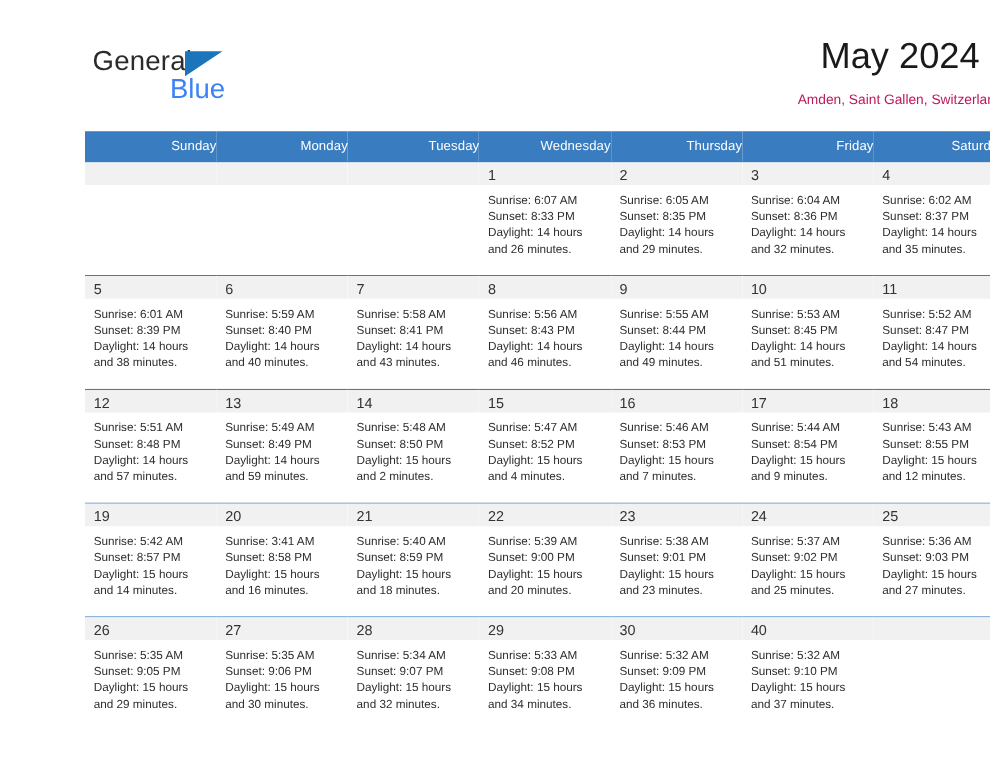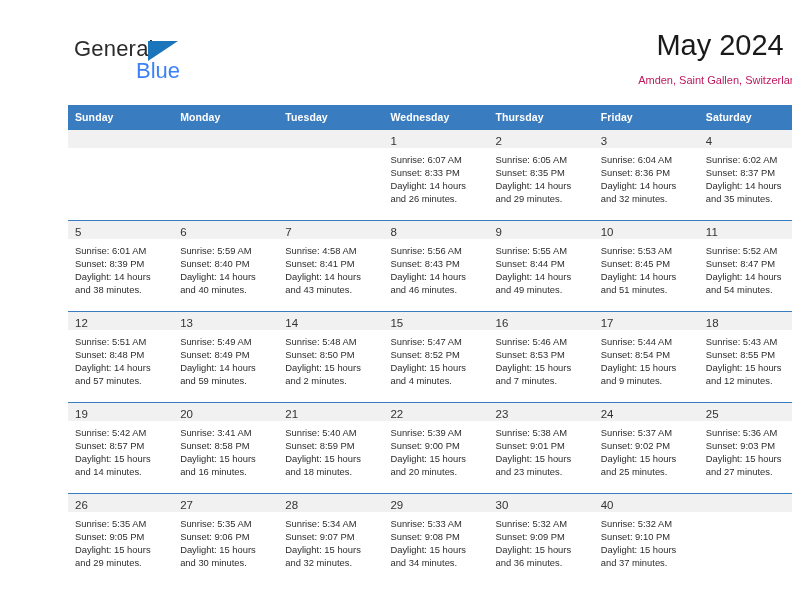--- a/index.html
+++ b/index.html
@@ -90,22 +90,22 @@
     left: 28px;
     top: 105px;
     width: 736px;
     border-collapse: collapse;
     table-layout: fixed;
   }
   .calendar th {
     background: #3a7cc0;
     color: #ffffff;
     font-size: 10.5px;
-    font-weight: bold;
-    text-align: left;
+    font-weight: normal;
+    text-align: right;
     padding: 6px 0 6px 7px;
     height: 10px;
     letter-spacing: 0.1px;
   }
   .calendar td {
     vertical-align: top;
     padding: 0;
     width: 105.14px;
     border-top: 1px solid #3a7cc0;
   }
@@ -256,21 +256,21 @@
                 <div>Sunrise: 5:59 AM</div>
                 <div>Sunset: 8:40 PM</div>
                 <div class="daylight-line">Daylight: 14 hours and 40 minutes.</div>
               </div>
             </div>
           </td>
           <td>
             <div class="daycell filled">
               <div class="daynum-bar"><span class="daynum">7</span></div>
               <div class="dayinfo">
-                <div>Sunrise: 4:58 AM</div>
+                <div>Sunrise: 5:58 AM</div>
                 <div>Sunset: 8:41 PM</div>
                 <div class="daylight-line">Daylight: 14 hours and 43 minutes.</div>
               </div>
             </div>
           </td>
           <td>
             <div class="daycell filled">
               <div class="daynum-bar"><span class="daynum">8</span></div>
               <div class="dayinfo">
                 <div>Sunrise: 5:56 AM</div>

